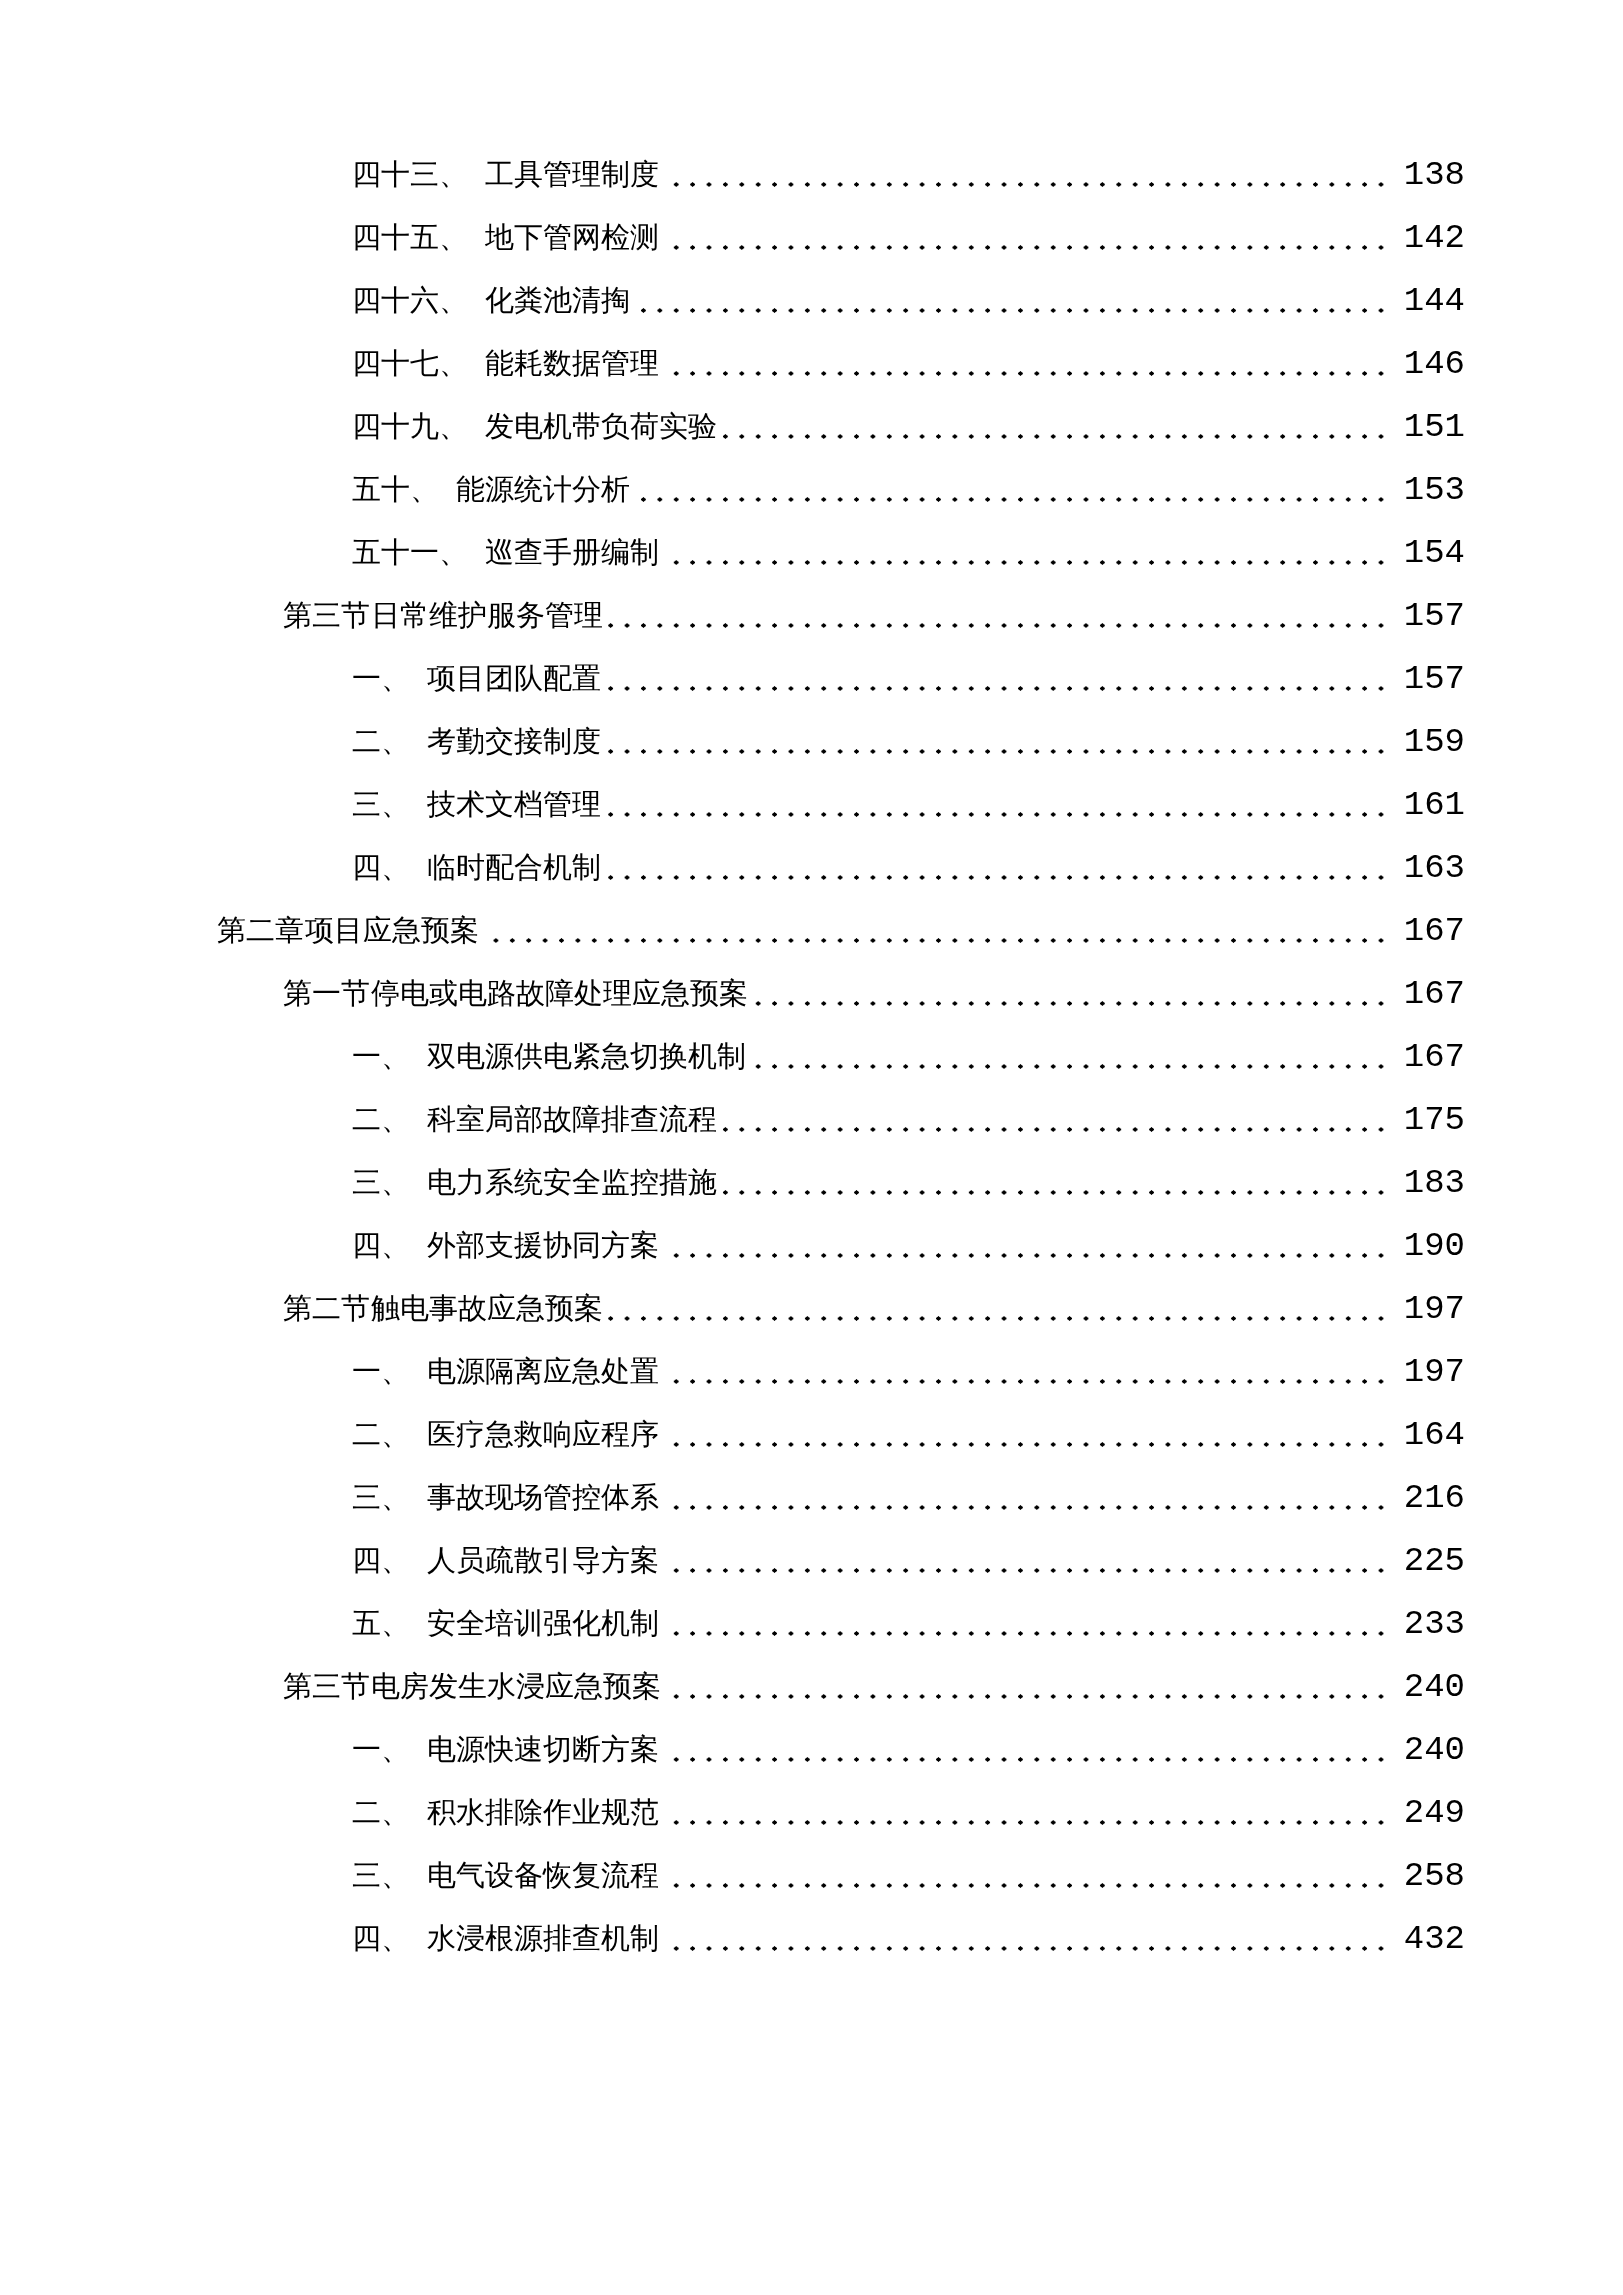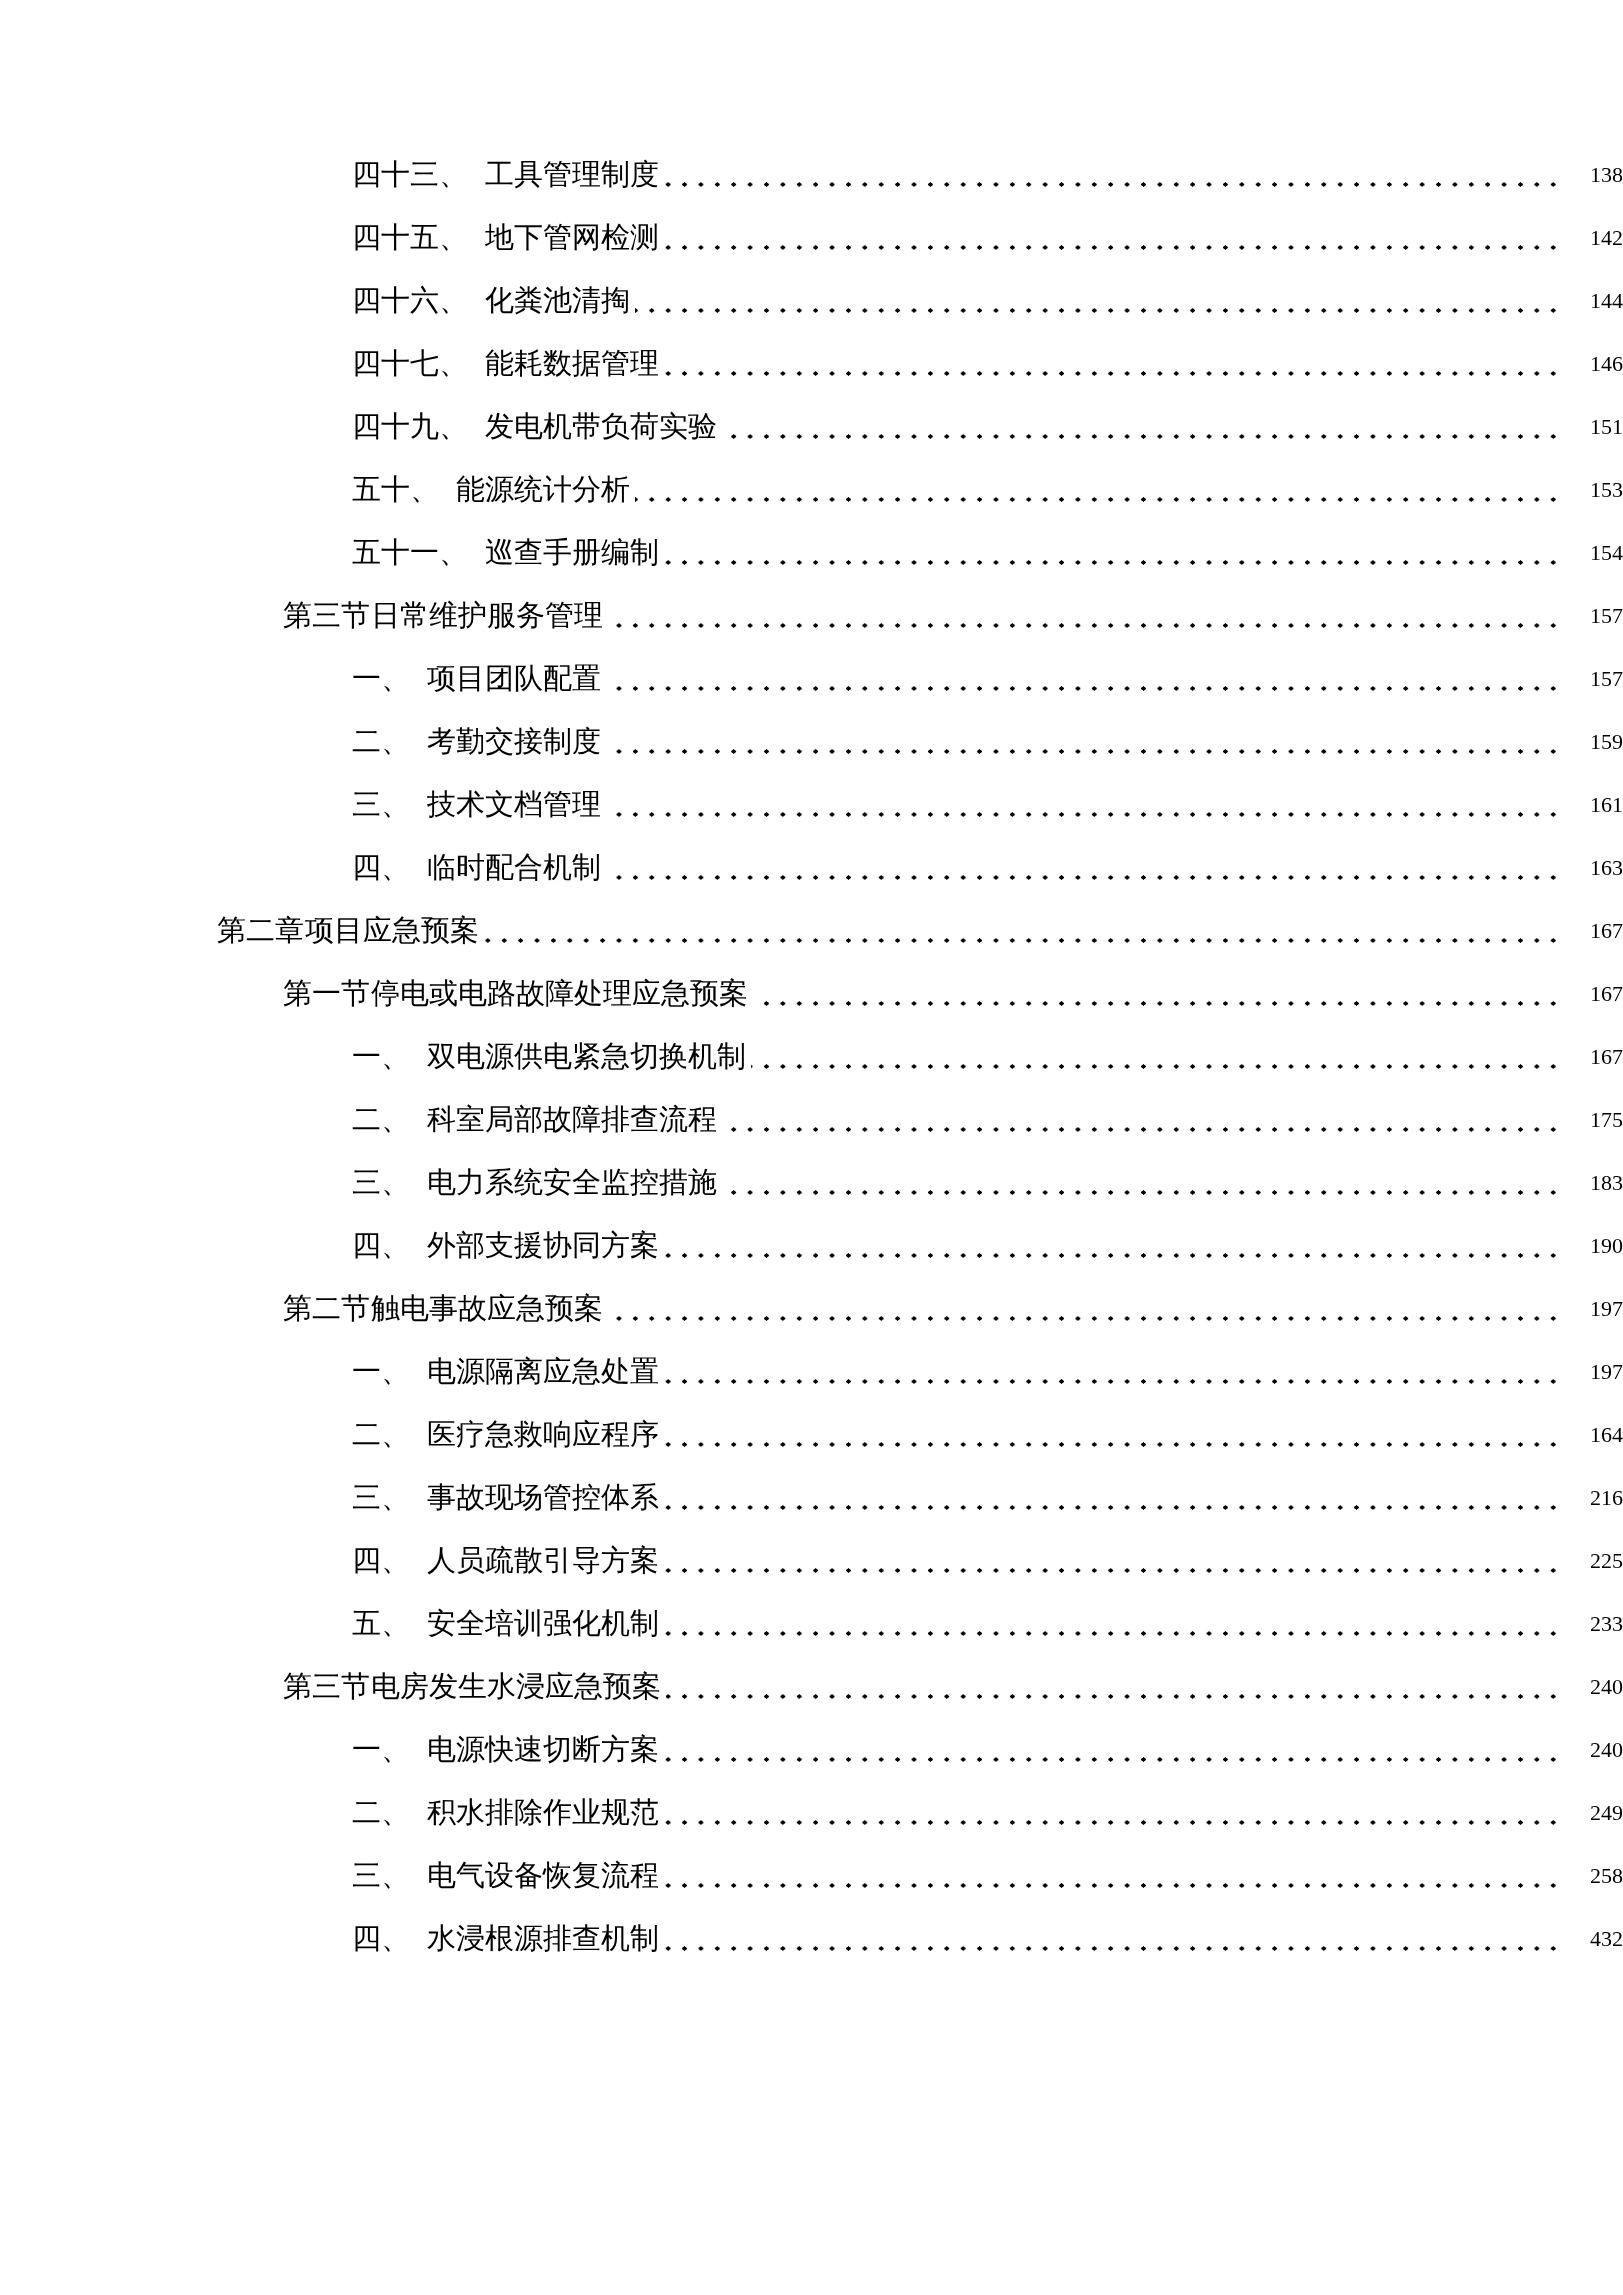--- a/index.html
+++ b/index.html
@@ -20,20 +20,21 @@
       left: 0;
       top: 143px;
       width: 1623px;
     }
     .toc-row {
       position: relative;
       height: 63px;
       display: flex;
       align-items: center;
       box-sizing: border-box;
+      padding-right: 158px;
       font-size: 29px;
       line-height: 1;
       white-space: nowrap;
     }
     .toc-row.level-0 { padding-left: 217px; }
     .toc-row.level-1 { padding-left: 283px; }
     .toc-row.level-2 { padding-left: 352px; }
     .toc-num {
       flex: 0 0 auto;
     }
@@ -53,24 +54,23 @@
       flex: 1 1 auto;
       height: 29px;
       margin: 0 14.4px 0 5.2px;
       background-image: radial-gradient(circle, #000 2px, transparent 2.3px);
       background-size: 16.4px 9.2px;
       background-repeat: repeat-x;
       background-position: right 19.6px;
     }
     .toc-page {
       flex: 0 0 auto;
-      font-family: Liberation Serif, serif;
-      font-size: 22px;
+      font-family: Liberation Mono, monospace;
+      font-size: 34px;
       min-width: 47px;
-      text-align: right;
     }
   </style>
 </head>
 <body>
 
 <div class="toc">
   <div class="toc-row level-2">
     <span class="toc-num">四十三、</span>
     <span class="toc-title">工具管理制度</span>
     <span class="toc-leader"></span>

